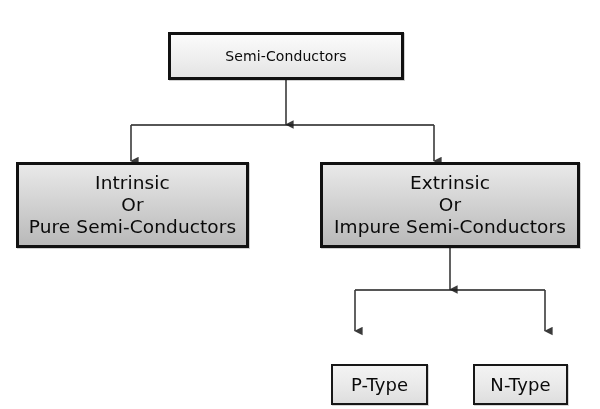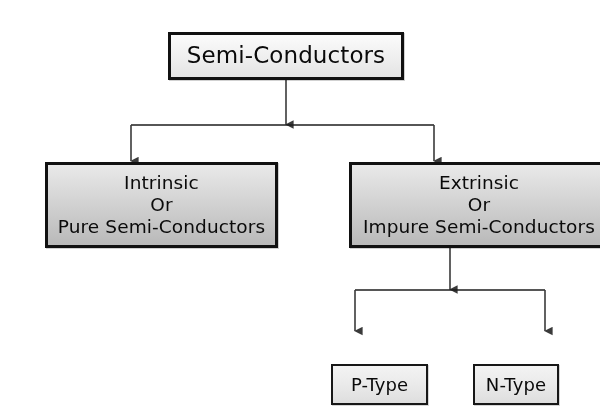--- a/index.html
+++ b/index.html
@@ -26,30 +26,29 @@
     text-align: center;
     color: #0a0a0a;
     line-height: 1.18;
     white-space: pre-line;
     letter-spacing: 0.1px;
   }
   
   .node-root {
     border: 3px solid #111111;
     background: linear-gradient(to bottom, #fbfbfb 0%, #f1f1f1 45%, #e4e4e4 100%);
-    font-size: 23px;
+    font-size: 14px;
     box-shadow: 1px 1px 0 rgba(0,0,0,0.18);
   }
   
   .node-mid {
     border: 3px solid #111111;
     background: linear-gradient(to bottom, #e9e9e9 0%, #d2d2d2 48%, #b9b9b9 100%);
     font-size: 18.5px;
     box-shadow: 1px 1px 0 rgba(0,0,0,0.18);
-    margin-left: 29px;
   }
   
   .node-leaf {
     border: 2px solid #171717;
     background: linear-gradient(to bottom, #f3f3f3 0%, #eaeaea 50%, #dedede 100%);
     font-size: 18px;
     box-shadow: 1px 1px 0 rgba(0,0,0,0.16);
     margin-top: 32px;
   }
   .conn-svg {
@@ -103,17 +102,17 @@
   <div class="node node-mid" style="left:320px; top:162px; width:260px; height:86px;">
     <span>Extrinsic
 Or
 Impure Semi-Conductors</span>
   </div>
 
   <div class="node node-leaf" style="left:331px; top:332px; width:97px; height:41px;">
     <span>P-Type</span>
   </div>
 
-  <div class="node node-leaf" style="left:473px; top:332px; width:86px; height:41px;">
+  <div class="node node-leaf" style="left:473px; top:332px; width:95px; height:41px;">
     <span>N-Type</span>
   </div>
 
 </div>
 
 </body></html>

